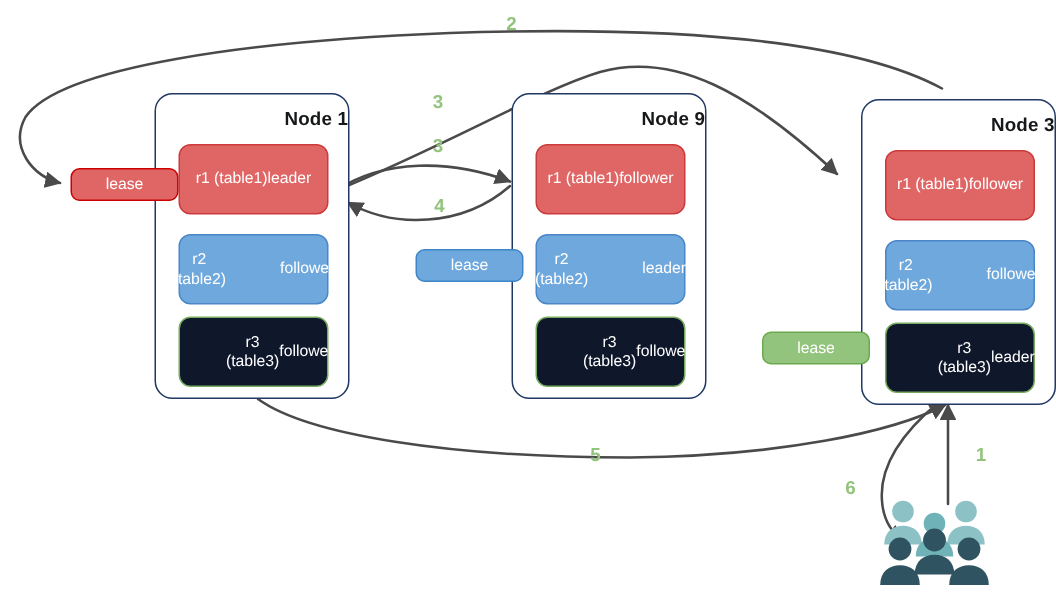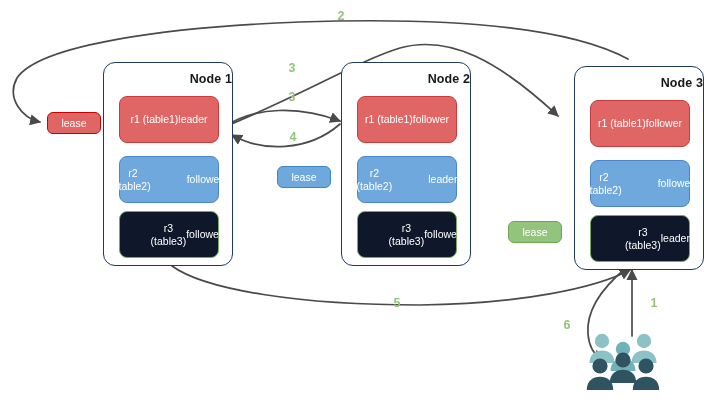--- a/index.html
+++ b/index.html
@@ -66,21 +66,21 @@
   .replica .l1, .replica .l2 { display: block; }
   .rep-red   { background: #e06666; border: 1.4px solid #cc3b3b; }
   .rep-blue  { background: #6fa8dc; border: 1.4px solid #4a86c8; gap: 36px; }
   .rep-green { background: #0f172a; border: 1.4px solid #77ab5f; padding-left: 35px; }
 
   
   .lease {
     position: absolute;
     box-sizing: border-box;
     height: 22px;
-    width: 54px;
+    width: 72px;
     border-radius: 6px;
     display: flex;
     align-items: center;
     justify-content: center;
     font-size: 10.5px;
     color: #ffffff;
     z-index: 4;
   }
   .lease-red   { background: #e06666; border: 1.4px solid #cc0000; }
   .lease-blue  { background: #6fa8dc; border: 1.4px solid #3d85c6; }
@@ -151,21 +151,21 @@
       <span class="l2">follower</span>
     </div>
 
     <div class="replica rep-green" style="top:148px;">
       <span class="l1">r3 (table3)</span>
       <span class="l2">follower</span>
     </div>
   </div>
 
   <div class="node" style="left:341px; top:62px; width:130px; height:204px;">
-    <div class="node-title">Node 2</div>
+    <div class="node-title">Node 9</div>
 
     <div class="replica rep-red" style="top:33px;">
       <span class="l1">r1 (table1)</span>
       <span class="l2">follower</span>
     </div>
 
     <div class="replica rep-blue" style="top:93px;">
       <span class="l1">r2 (table2)</span>
       <span class="l2">leader</span>
     </div>

